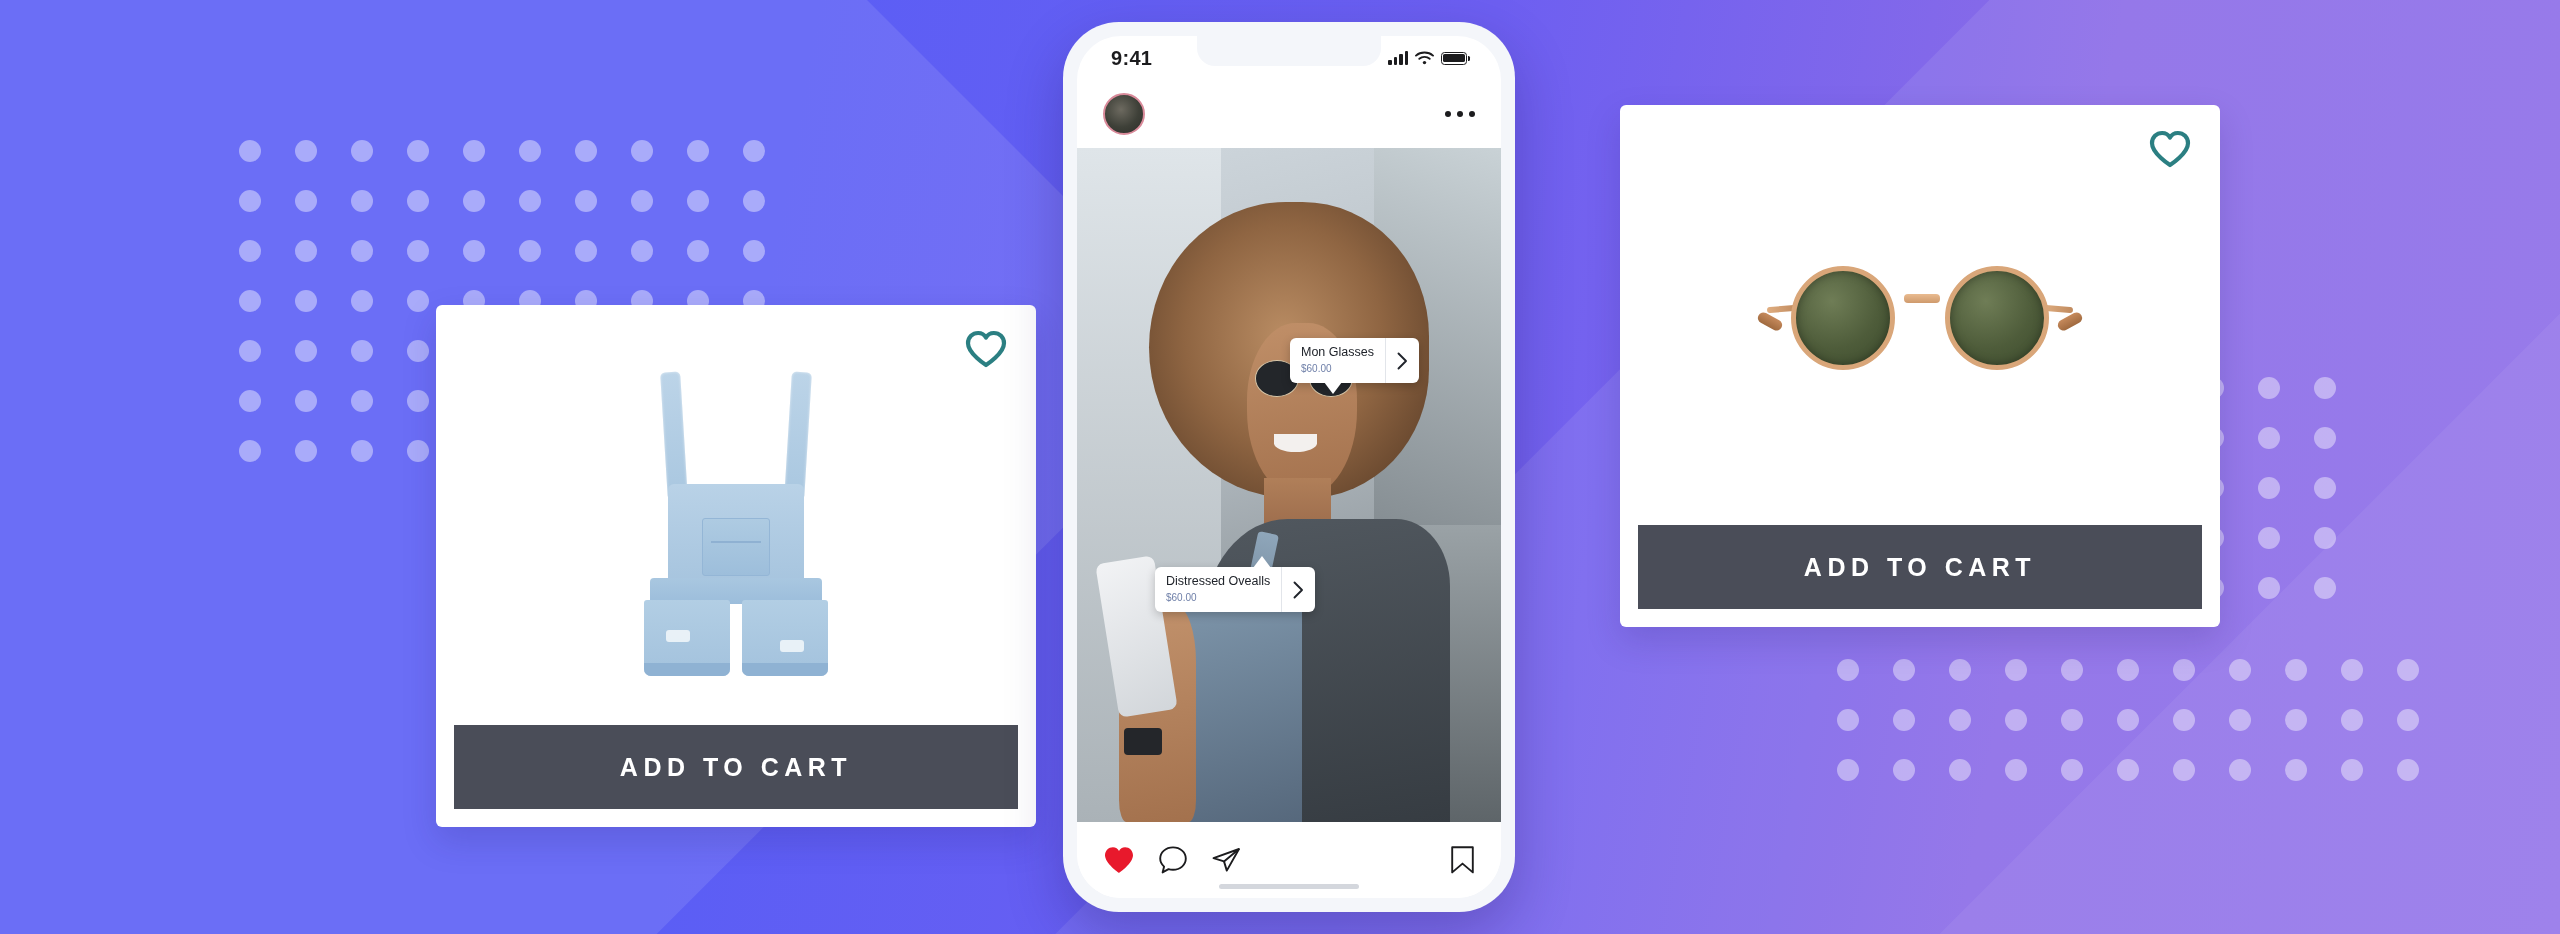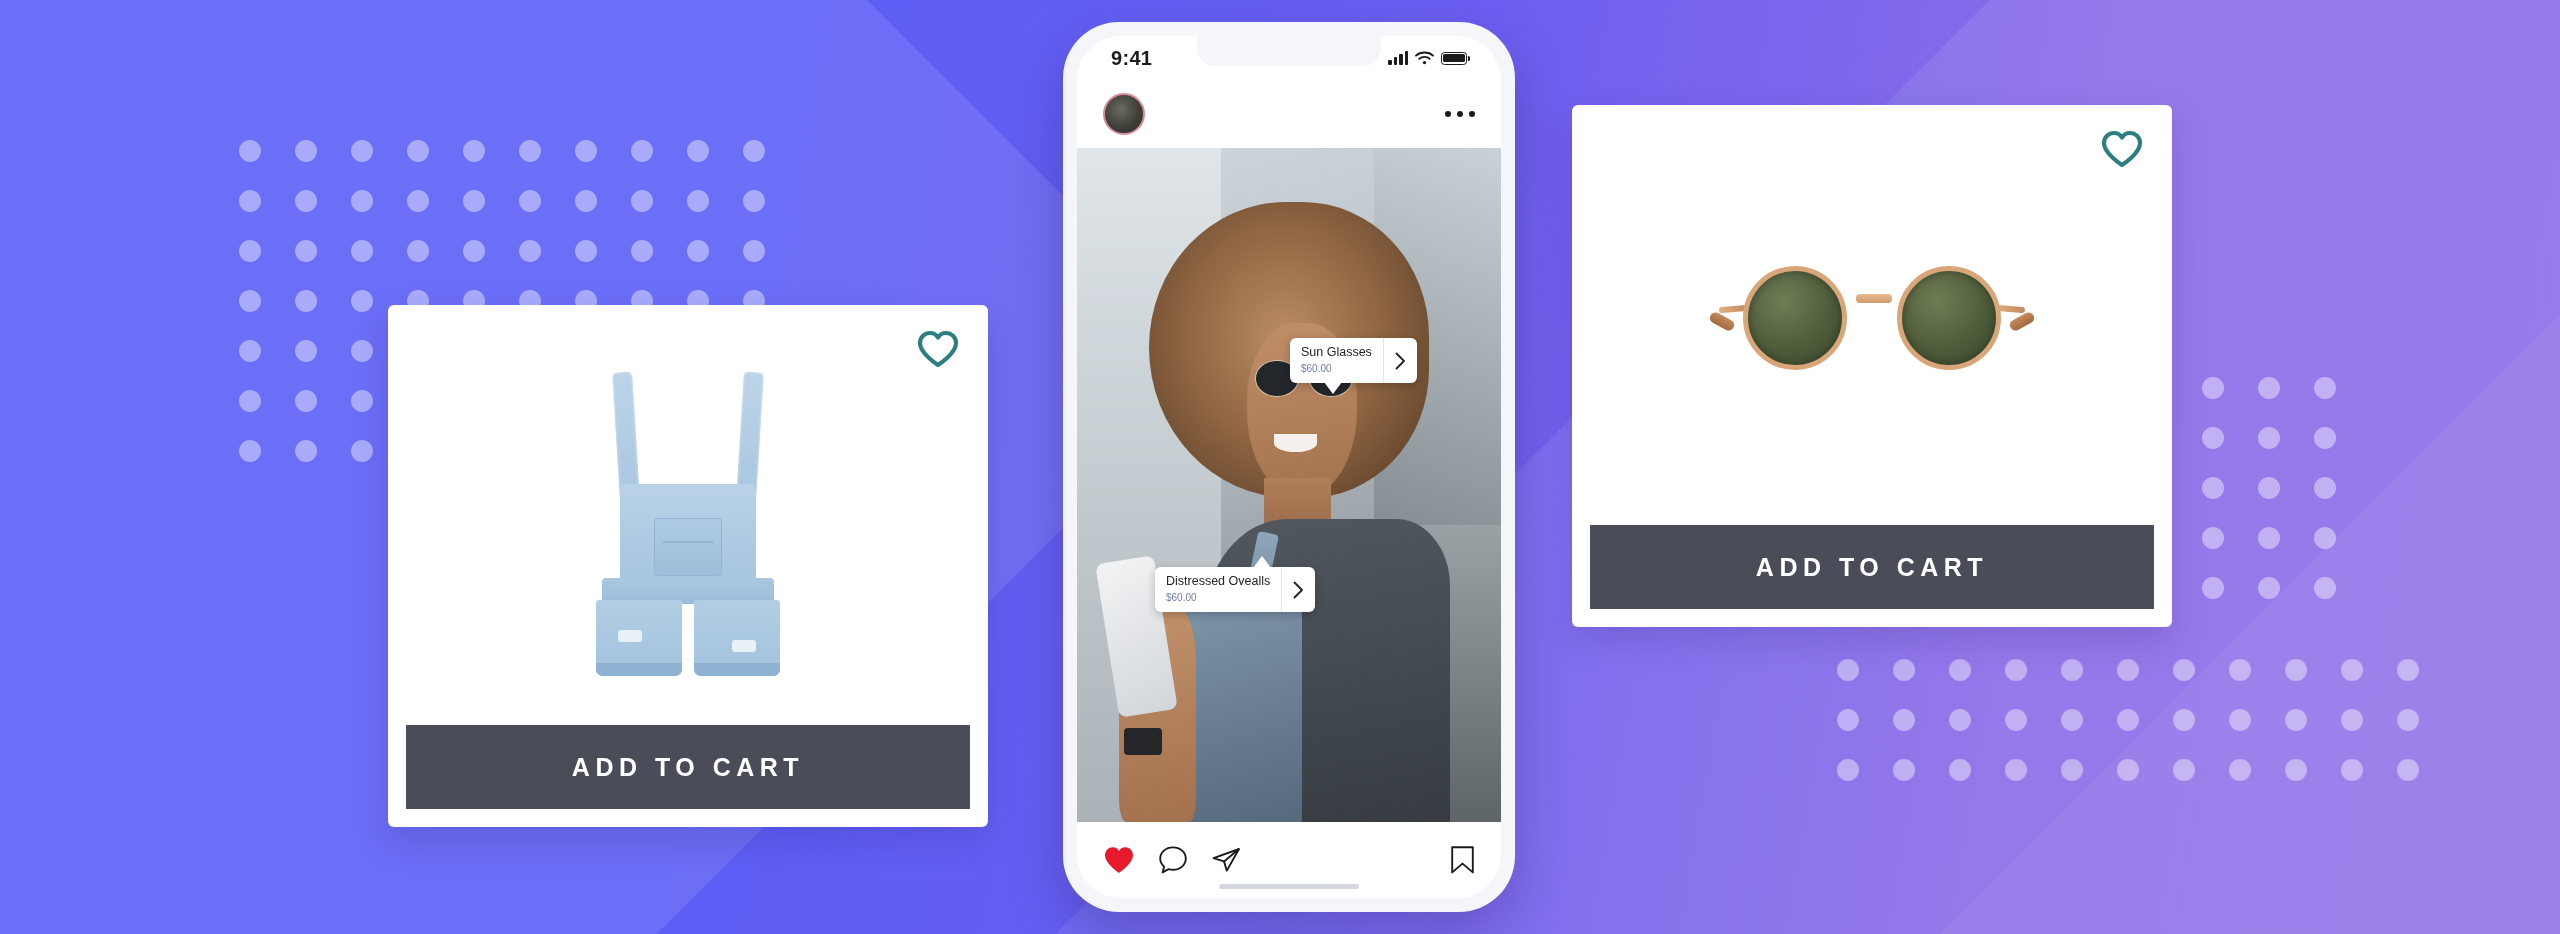--- a/index.html
+++ b/index.html
@@ -70,20 +70,21 @@
   }
 
   
   .product-card{
     position:absolute;
     background:#ffffff;
     border-radius:6px;
     box-shadow:0 14px 34px rgba(40,30,110,.18);
     display:flex; flex-direction:column;
     overflow:hidden;
+    margin-left:48px;
   }
   #card-overalls{ left:388px; top:305px; width:600px; height:522px; }
   #card-sunglasses{ left:1572px; top:105px; width:600px; height:522px; }
 
   .card-media{
     position:relative;
     flex:1;
     display:flex; align-items:center; justify-content:center;
   }
   .fav-heart{
@@ -632,21 +633,21 @@
         <div class="ph-neck"></div>
         <div class="ph-top"></div>
         <div class="ph-strap"></div>
         <div class="ph-denim"></div>
         <div class="ph-arm"></div>
         <div class="ph-hand-phone"></div>
         <div class="ph-watch"></div>
 
         <div class="tag" id="tag-sunglasses">
           <div class="tag-info">
-            <div class="tag-title">Sun Glasses</div>
+            <div class="tag-title">Mon Glasses</div>
             <div class="tag-price">$60.00</div>
           </div>
           <div class="tag-arrow">
             <svg width="11" height="18" viewBox="0 0 11 18" fill="none" xmlns="http://www.w3.org/2000/svg">
               <path d="M1.5 1.5 L9 9 L1.5 16.5" stroke="#20242b" stroke-width="1.9" stroke-linecap="round" stroke-linejoin="round"></path>
             </svg>
           </div>
         </div>
 
         <div class="tag" id="tag-overalls">

